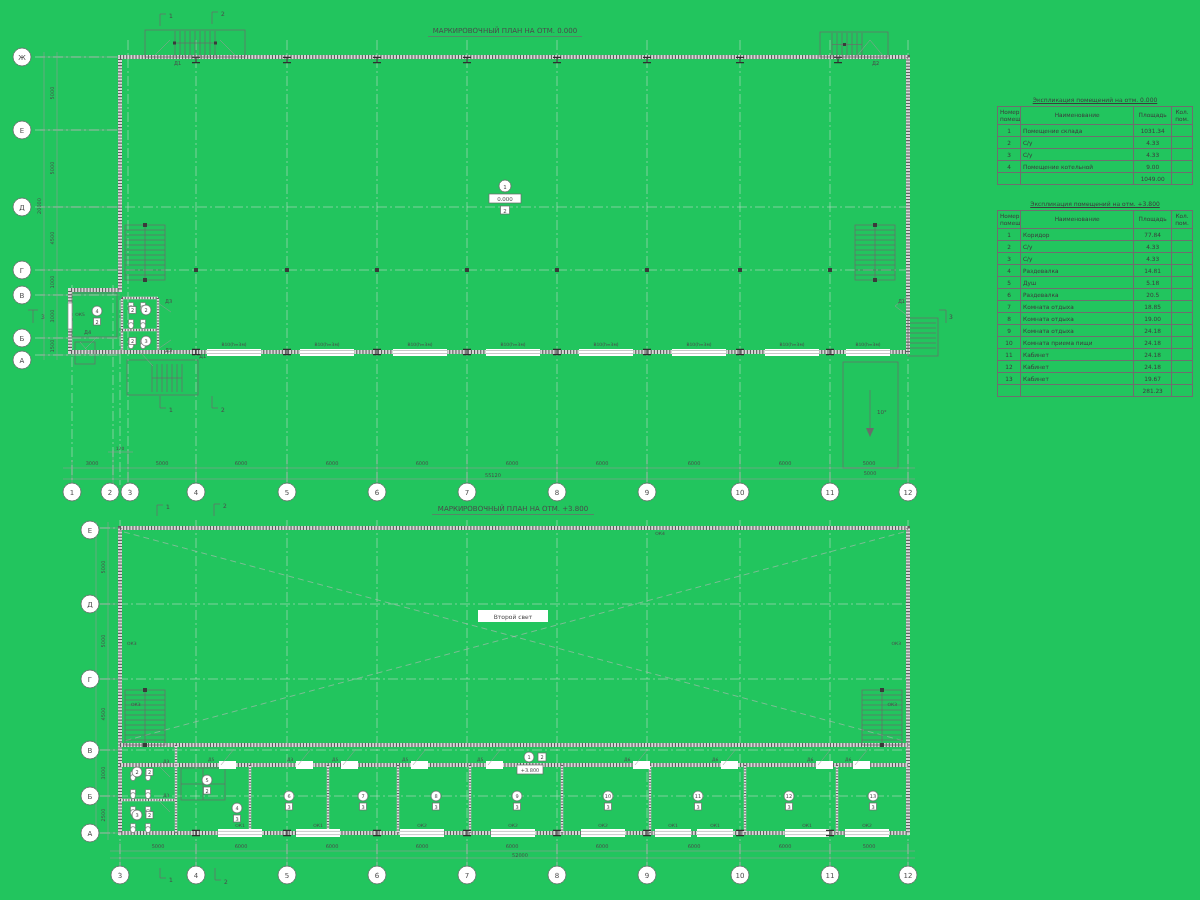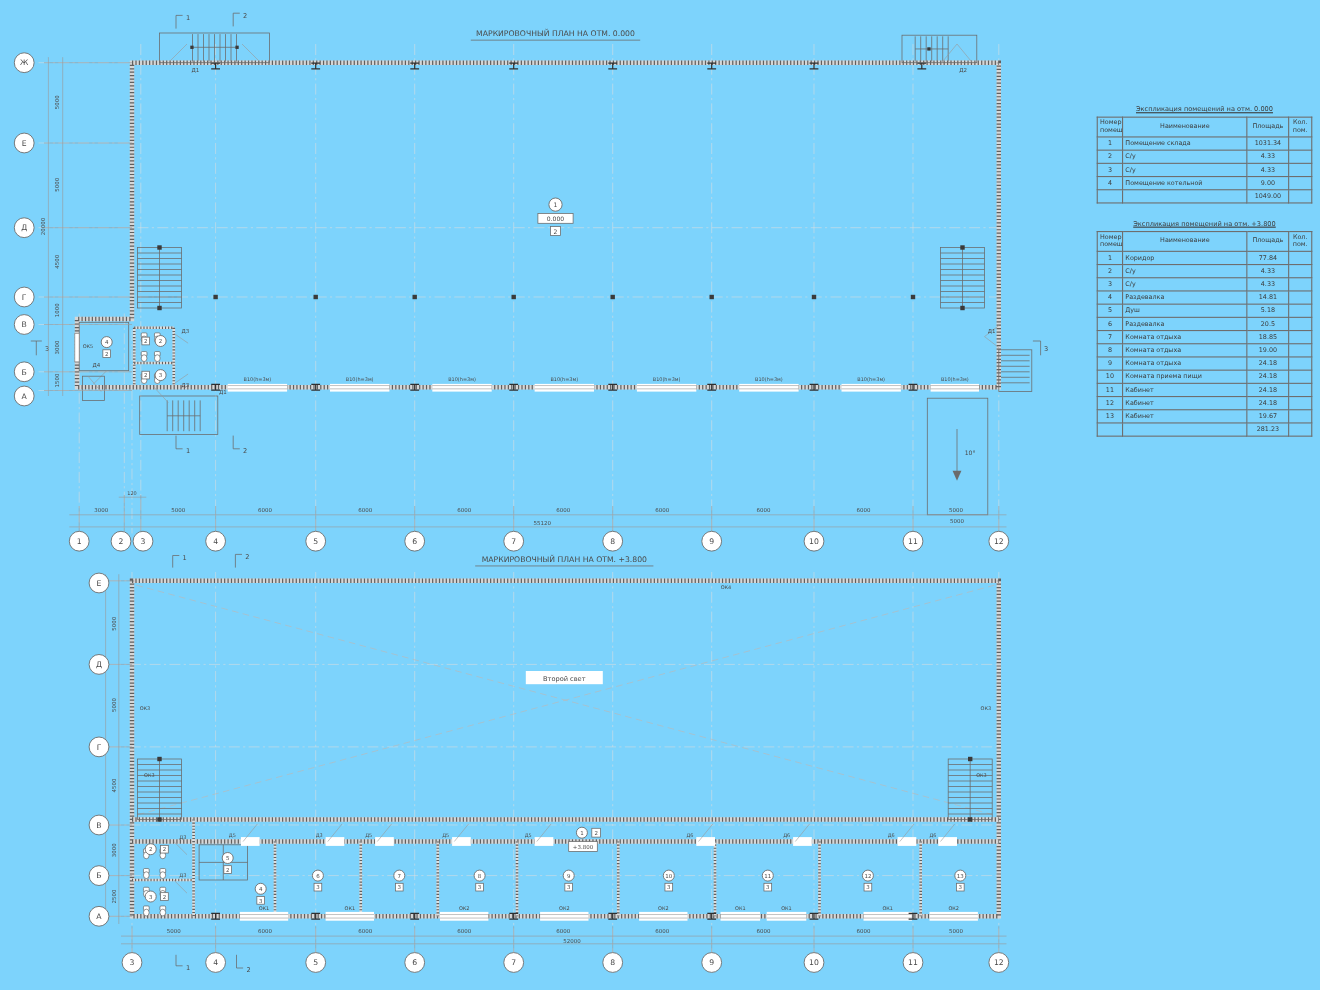--- a/index.html
+++ b/index.html
@@ -1,16 +1,16 @@
 <!DOCTYPE html>
 <html><head>
 <meta charset="utf-8">
 <style>
   html,body{margin:0;padding:0;background:#fff;}
-  #stage{position:relative;width:1200px;height:900px;background:#7dd3fc;overflow:hidden;
+  #stage{position:relative;width:1200px;height:900px;background:#22c55e;overflow:hidden;
          font-family:"DejaVu Sans",sans-serif;color:#3c3c3c;}
   svg text{font-family:"DejaVu Sans",sans-serif;fill:#4a4a4a;}
   .t45{font-size:4.5px}.t5{font-size:5px}.t55{font-size:5.5px}.t6{font-size:6px}
   .t7{font-size:7px}
   .mid{text-anchor:middle}.enda{text-anchor:end}
   .thin{stroke:#6b6b6b;stroke-width:.7;fill:none}
   .hair{stroke:#9a9a9a;stroke-width:.55;fill:none}
   .axisln2{stroke:#dedede;stroke-width:.5;stroke-dasharray:10 3 2 3;fill:none}
   .dash{stroke:#b8b8b8;stroke-width:.6;stroke-dasharray:6 4;fill:none}
   .wallb{stroke:#d6d6d6;stroke-width:4;fill:none}

